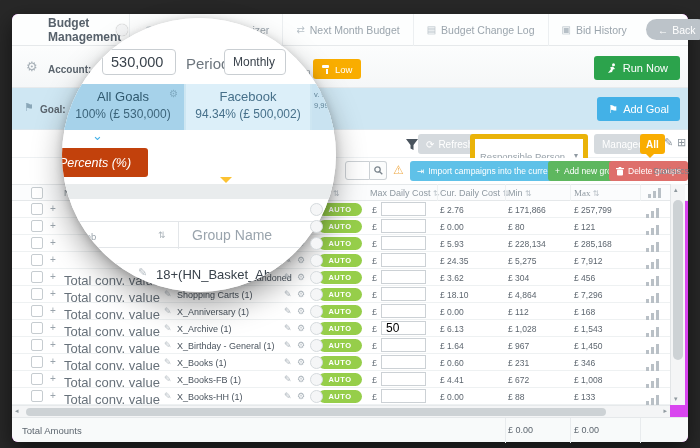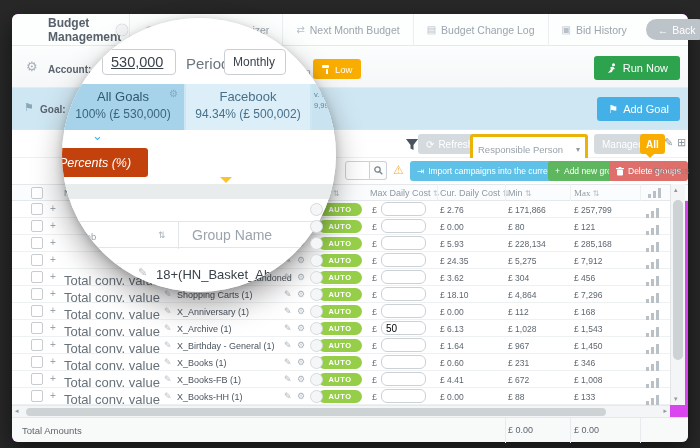--- a/index.html
+++ b/index.html
@@ -39,22 +39,22 @@
   .goal-ic { position:absolute; left:12px; top:13px; font-size:11px; color:#8aa7b8; }
   .goal-lbl { position:absolute; left:28px; top:16px; font-size:10px; font-weight:bold; color:#5a646d; }
   .addgoal-btn { position:absolute; right:8px; top:9px; height:24px; padding:0 11px; background:#43b1e7; border:none;
     border-radius:3px; color:#fff; font-size:11px; display:flex; align-items:center; gap:5px; font-family:inherit; }
 
   
   .filterbar { position:absolute; left:0; top:116px; width:676px; height:28px; background:#fff; border-bottom:1px solid #eef1f3; }
   .funnel { position:absolute; left:394px; top:7px; }
   .gray-btn { position:absolute; top:4px; height:20px; padding:0 8px; background:#d5dade; border:none; border-radius:3px;
     color:#fff; font-size:10px; display:flex; align-items:center; gap:4px; font-family:inherit; }
-  .resp-select { position:absolute; left:458px; top:4px; width:118px; height:20px; border:3px solid #eab308; border-radius:3px;
-    background:#fff; color:#98a2aa; font-size:9.5px; display:flex; align-items:center; padding:12px 5px; }
+  .resp-select { position:absolute; left:458px; top:4px; width:118px; height:20px; border:5px solid #eab308; border-radius:3px;
+    background:#fff; color:#98a2aa; font-size:9.5px; display:flex; padding:12px 5px; }
   .resp-select .car { margin-left:auto; color:#8f99a1; font-size:8px; }
   .all-btn { position:absolute; left:628px; top:4px; height:20px; padding:0 6px; background:#f9ad00; border:none;
     border-radius:3px; color:#fff; font-size:10px; font-weight:bold; font-family:inherit; }
   .all-ptr { position:absolute; left:634px; top:24px; width:0; height:0; border-left:4px solid transparent; border-right:4px solid transparent; border-top:4px solid #f9ad00; }
   .tb-ic { position:absolute; top:6px; font-size:11px; color:#8e98a0; background:none; border:none; font-family:inherit; }
 
   
   .actionsbar { position:absolute; left:0; top:144px; width:676px; height:26px; background:#fff; }
   .search-input { position:absolute; left:333px; top:3px; width:25px; height:19px; border:1px solid #ccd1d5; border-radius:3px 0 0 3px; font-size:9px; padding:0 3px; font-family:inherit; }
   .search-btn { position:absolute; left:358px; top:3px; width:17px; height:19px; border:1px solid #ccd1d5; border-left:none; border-radius:0 3px 3px 0; background:#fbfcfc; display:flex; align-items:center; justify-content:center; }
@@ -79,21 +79,21 @@
   .c-name { position:absolute; left:52px; top:4px; font-size:13px; color:#67717a; white-space:nowrap; }
   .gpen { position:absolute; left:152px; top:3px; font-size:9px; color:#b9c0c6; }
   .c-group { position:absolute; left:165px; top:4px; font-size:9px; color:#4a545e; white-space:nowrap; }
   .rpen { position:absolute; left:272px; top:3px; font-size:9px; color:#aab3ba; }
   .rgear { position:absolute; left:285px; top:3px; font-size:9px; color:#aab3ba; }
   .mode-ctl { position:absolute; left:298px; top:2px; width:52px; height:13px; }
   .mode-knob { position:absolute; left:0; top:0; width:13px; height:13px; background:#f5f6f7; border:1px solid #d5dadd; border-radius:50%; z-index:2;}
   .mode-pill { position:absolute; left:8px; top:0; width:44px; height:13px; background:#96ce4a; border-radius:7px;
     color:#fff; font-size:7.5px; font-weight:bold; text-align:center; line-height:13px; letter-spacing:.5px; }
   .c-pound { position:absolute; left:360px; top:4px; font-size:9px; color:#6a737c; }
-  .mdc-input { position:absolute; left:369px; top:1px; width:45px; height:14px; border:1px solid #ccd1d5; border-radius:6px; font-size:10px; padding:0 4px; font-family:inherit; }
+  .mdc-input { position:absolute; left:369px; top:1px; width:45px; height:14px; border:1px solid #ccd1d5; border-radius:0; font-size:12px; padding:0 4px; font-family:inherit; }
   .c-cur { position:absolute; left:428px; top:4px; font-size:8.5px; color:#5d666f; }
   .c-min { position:absolute; left:496px; top:4px; font-size:8.5px; color:#5d666f; }
   .c-max { position:absolute; left:562px; top:4px; font-size:8.5px; color:#5d666f; }
   .c-stats { position:absolute; left:634px; top:3px; }
 
   
   .vscroll { position:absolute; left:658px; top:170px; width:15px; height:221px; background:#f4f5f6; border-left:1px solid #e2e5e7; }
   .vthumb { position:absolute; left:2px; top:16px; width:10px; height:160px; background:#cdd2d5; border-radius:5px; }
   .varr { position:absolute; left:3px; font-size:7px; color:#8f999f; }
   .hscroll { position:absolute; left:0; top:391px; width:658px; height:12px; background:#f4f5f6; border-top:1px solid #e6e9eb; }
@@ -104,21 +104,21 @@
   .tfoot { position:absolute; left:0; top:403px; width:676px; height:25px; background:#f8fafa; border-top:1px solid #e5e8ea; border-radius:0 0 6px 6px; }
   .tf-lbl { position:absolute; left:10px; top:7px; font-size:9.5px; color:#5d666f; }
   .tf-val { position:absolute; top:7px; font-size:9px; color:#5d666f; }
   .tf-div { position:absolute; top:0; width:1px; height:25px; background:#e8ebed; }
 
   
   .lens { position:absolute; left:62px; top:18px; width:274px; height:274px; border-radius:50%; background:#fff;
     overflow:hidden; box-shadow:0 14px 30px rgba(0,0,0,.35), 0 2px 8px rgba(0,0,0,.18), inset 0 0 0 2px rgba(255,255,255,.9); }
   .lz-budget-frag { position:absolute; left:12px; top:37px; font-size:11px; color:#6d767e; }
   .lz-inp { position:absolute; border:1px solid #c9ced2; border-radius:4px; background:#fff; color:#3a434c; font-family:inherit; padding:0 8px; }
-  .lz-budget { left:40px; top:31px; width:74px; height:26px; font-size:14.5px;text-decoration:underline; }
+  .lz-budget { left:40px; top:31px; width:74px; height:26px; font-size:14.5px; }
   .lz-period-lbl { position:absolute; left:124px; top:37px; font-size:15px; color:#6d767e; }
   .lz-period { left:162px; top:31px; width:62px; height:26px; font-size:12px; }
   .lz-tabs { position:absolute; left:0; top:66px; width:274px; height:46px; background:#cde6f2; }
   .lz-tab { position:absolute; top:0; height:46px; text-align:center; }
   .lz-tab1 { left:0; width:122px; background:#a6d2ea; }
   .lz-tab2 { left:124px; width:124px; background:#dcefF9; }
   .lz-tab3 { left:250px; width:24px; background:#c9e3f1; }
   .lz-tab-t { font-size:13px; color:#2f586e; margin-top:5px; }
   .lz-tab-s { font-size:12px; color:#3c647a; margin-top:3px; }
   .lz-tab-gear { position:absolute; right:6px; top:4px; font-size:10px; color:#7ea9c0; }

